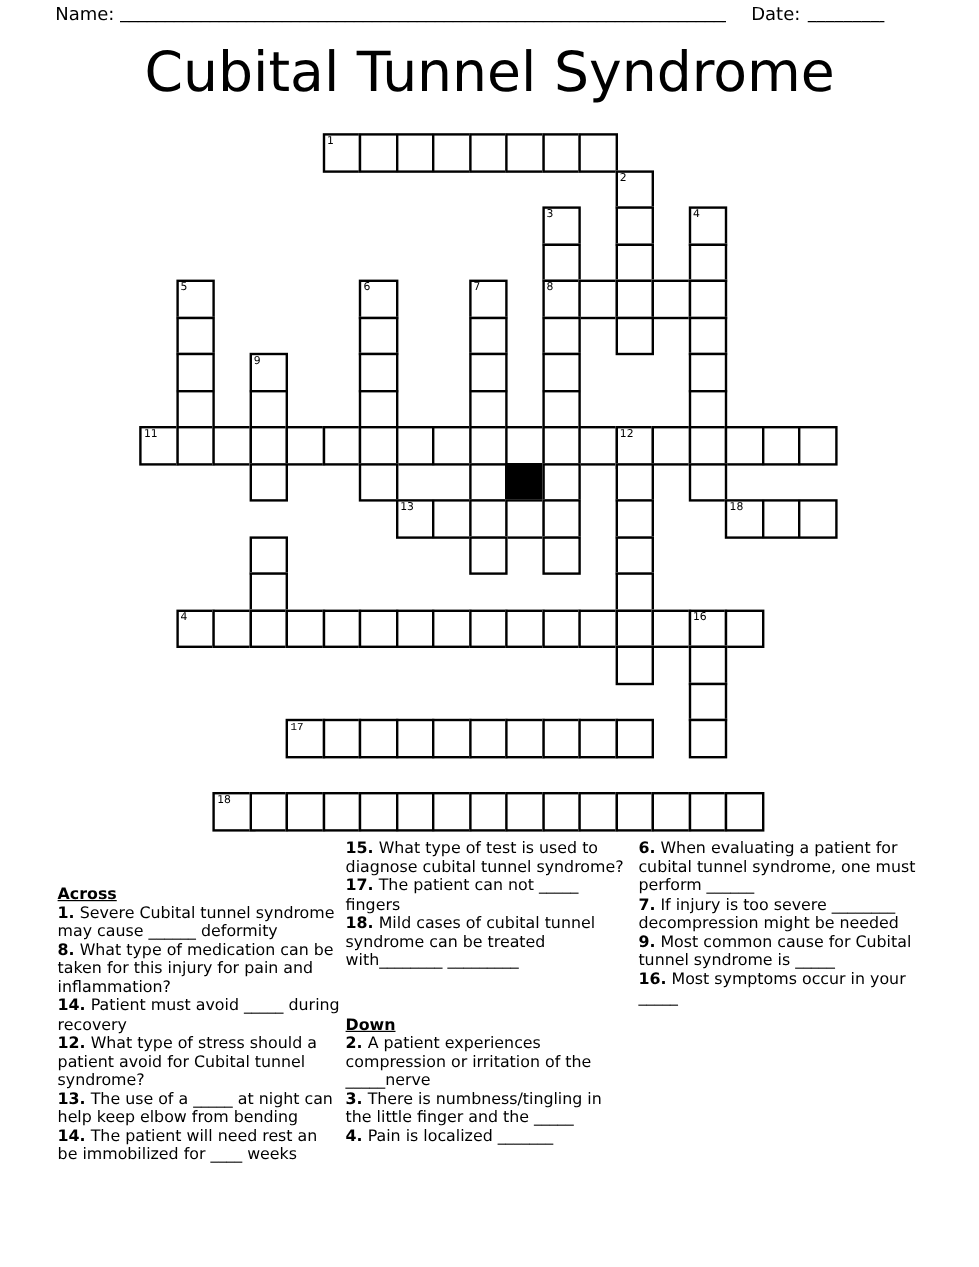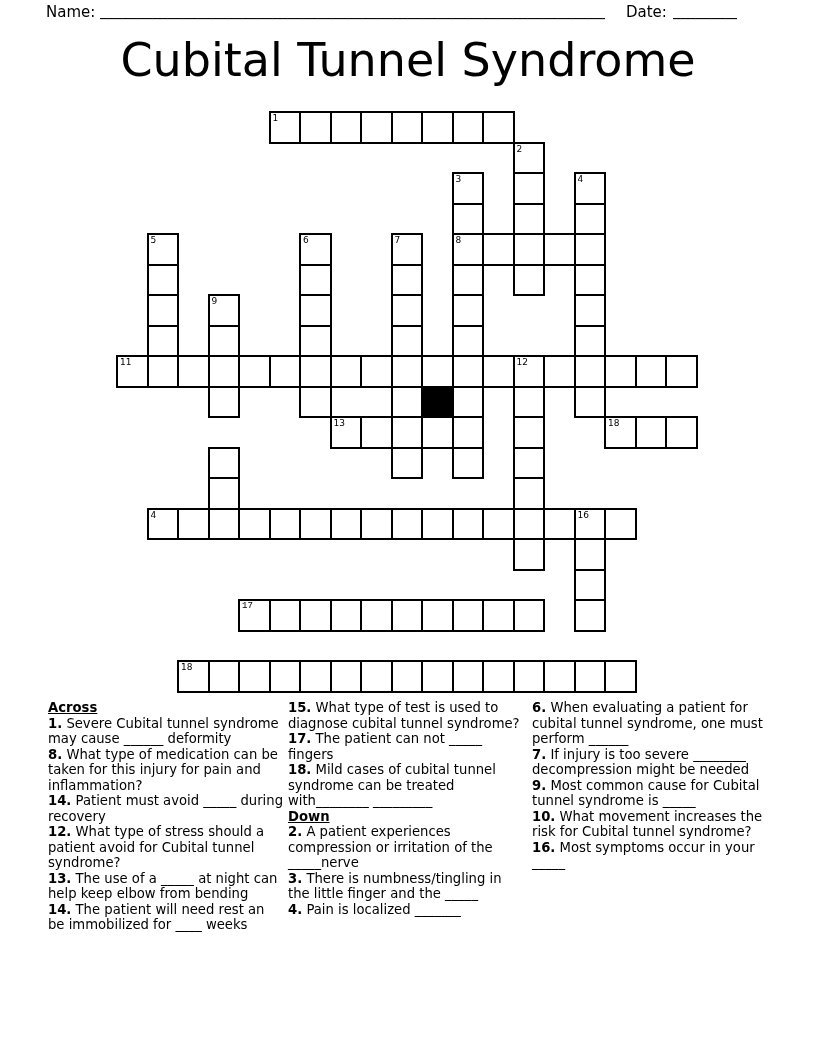--- a/index.html
+++ b/index.html
@@ -20,21 +20,21 @@
   #grid{position:absolute;left:0;top:0;}
   .cell{position:absolute;box-sizing:border-box;width:32.5px;height:32.5px;
         border:2px solid #000;background:#fff;}
   .cell.black{background:#000;}
   .cellnum{position:absolute;top:0px;left:2px;font-size:9px;line-height:11px;font-weight:400;}
   
   .cluecol{position:absolute;top:700px;width:237px;font-size:13.2px;line-height:15.5px;}
   #clue-col-0{left:48px;}
   #clue-col-1{left:288px;}
   #clue-col-2{left:532px;}
-  .clue-h{font-weight:bold;text-decoration:underline;}
+  .clue-h{font-weight:bold;text-decoration:underline;margin-top:38px;}
   .clue b{font-weight:bold;}
 </style>
 </head>
 <body>
 
 <div class="page">
 
   <span class="hdr-label" id="name-label">Name:</span>
   <span class="rule" id="name-rule">__________________________________________________________________________________</span>
   <span class="hdr-label" id="date-label">Date:</span>
@@ -224,17 +224,16 @@
       <div class="clue"><b>18.</b> Mild cases of cubital tunnel syndrome can be treated with________ _________</div>
       <div class="clue-h">Down</div>
       <div class="clue"><b>2.</b> A patient experiences compression or irritation of the _____nerve</div>
       <div class="clue"><b>3.</b> There is numbness/tingling in the little finger and the _____</div>
       <div class="clue"><b>4.</b> Pain is localized _______</div>
     </div>
   <div class="cluecol" id="clue-col-2">
       <div class="clue"><b>6.</b> When evaluating a patient for cubital tunnel syndrome, one must perform ______</div>
       <div class="clue"><b>7.</b> If injury is too severe ________ decompression might be needed</div>
       <div class="clue"><b>9.</b> Most common cause for Cubital tunnel syndrome is _____</div>
-      <div class="clue"><b>10.</b> What movement increases the risk for Cubital tunnel syndrome?</div>
       <div class="clue"><b>16.</b> Most symptoms occur in your _____</div>
     </div>
 
 </div>
 
 </body></html>

